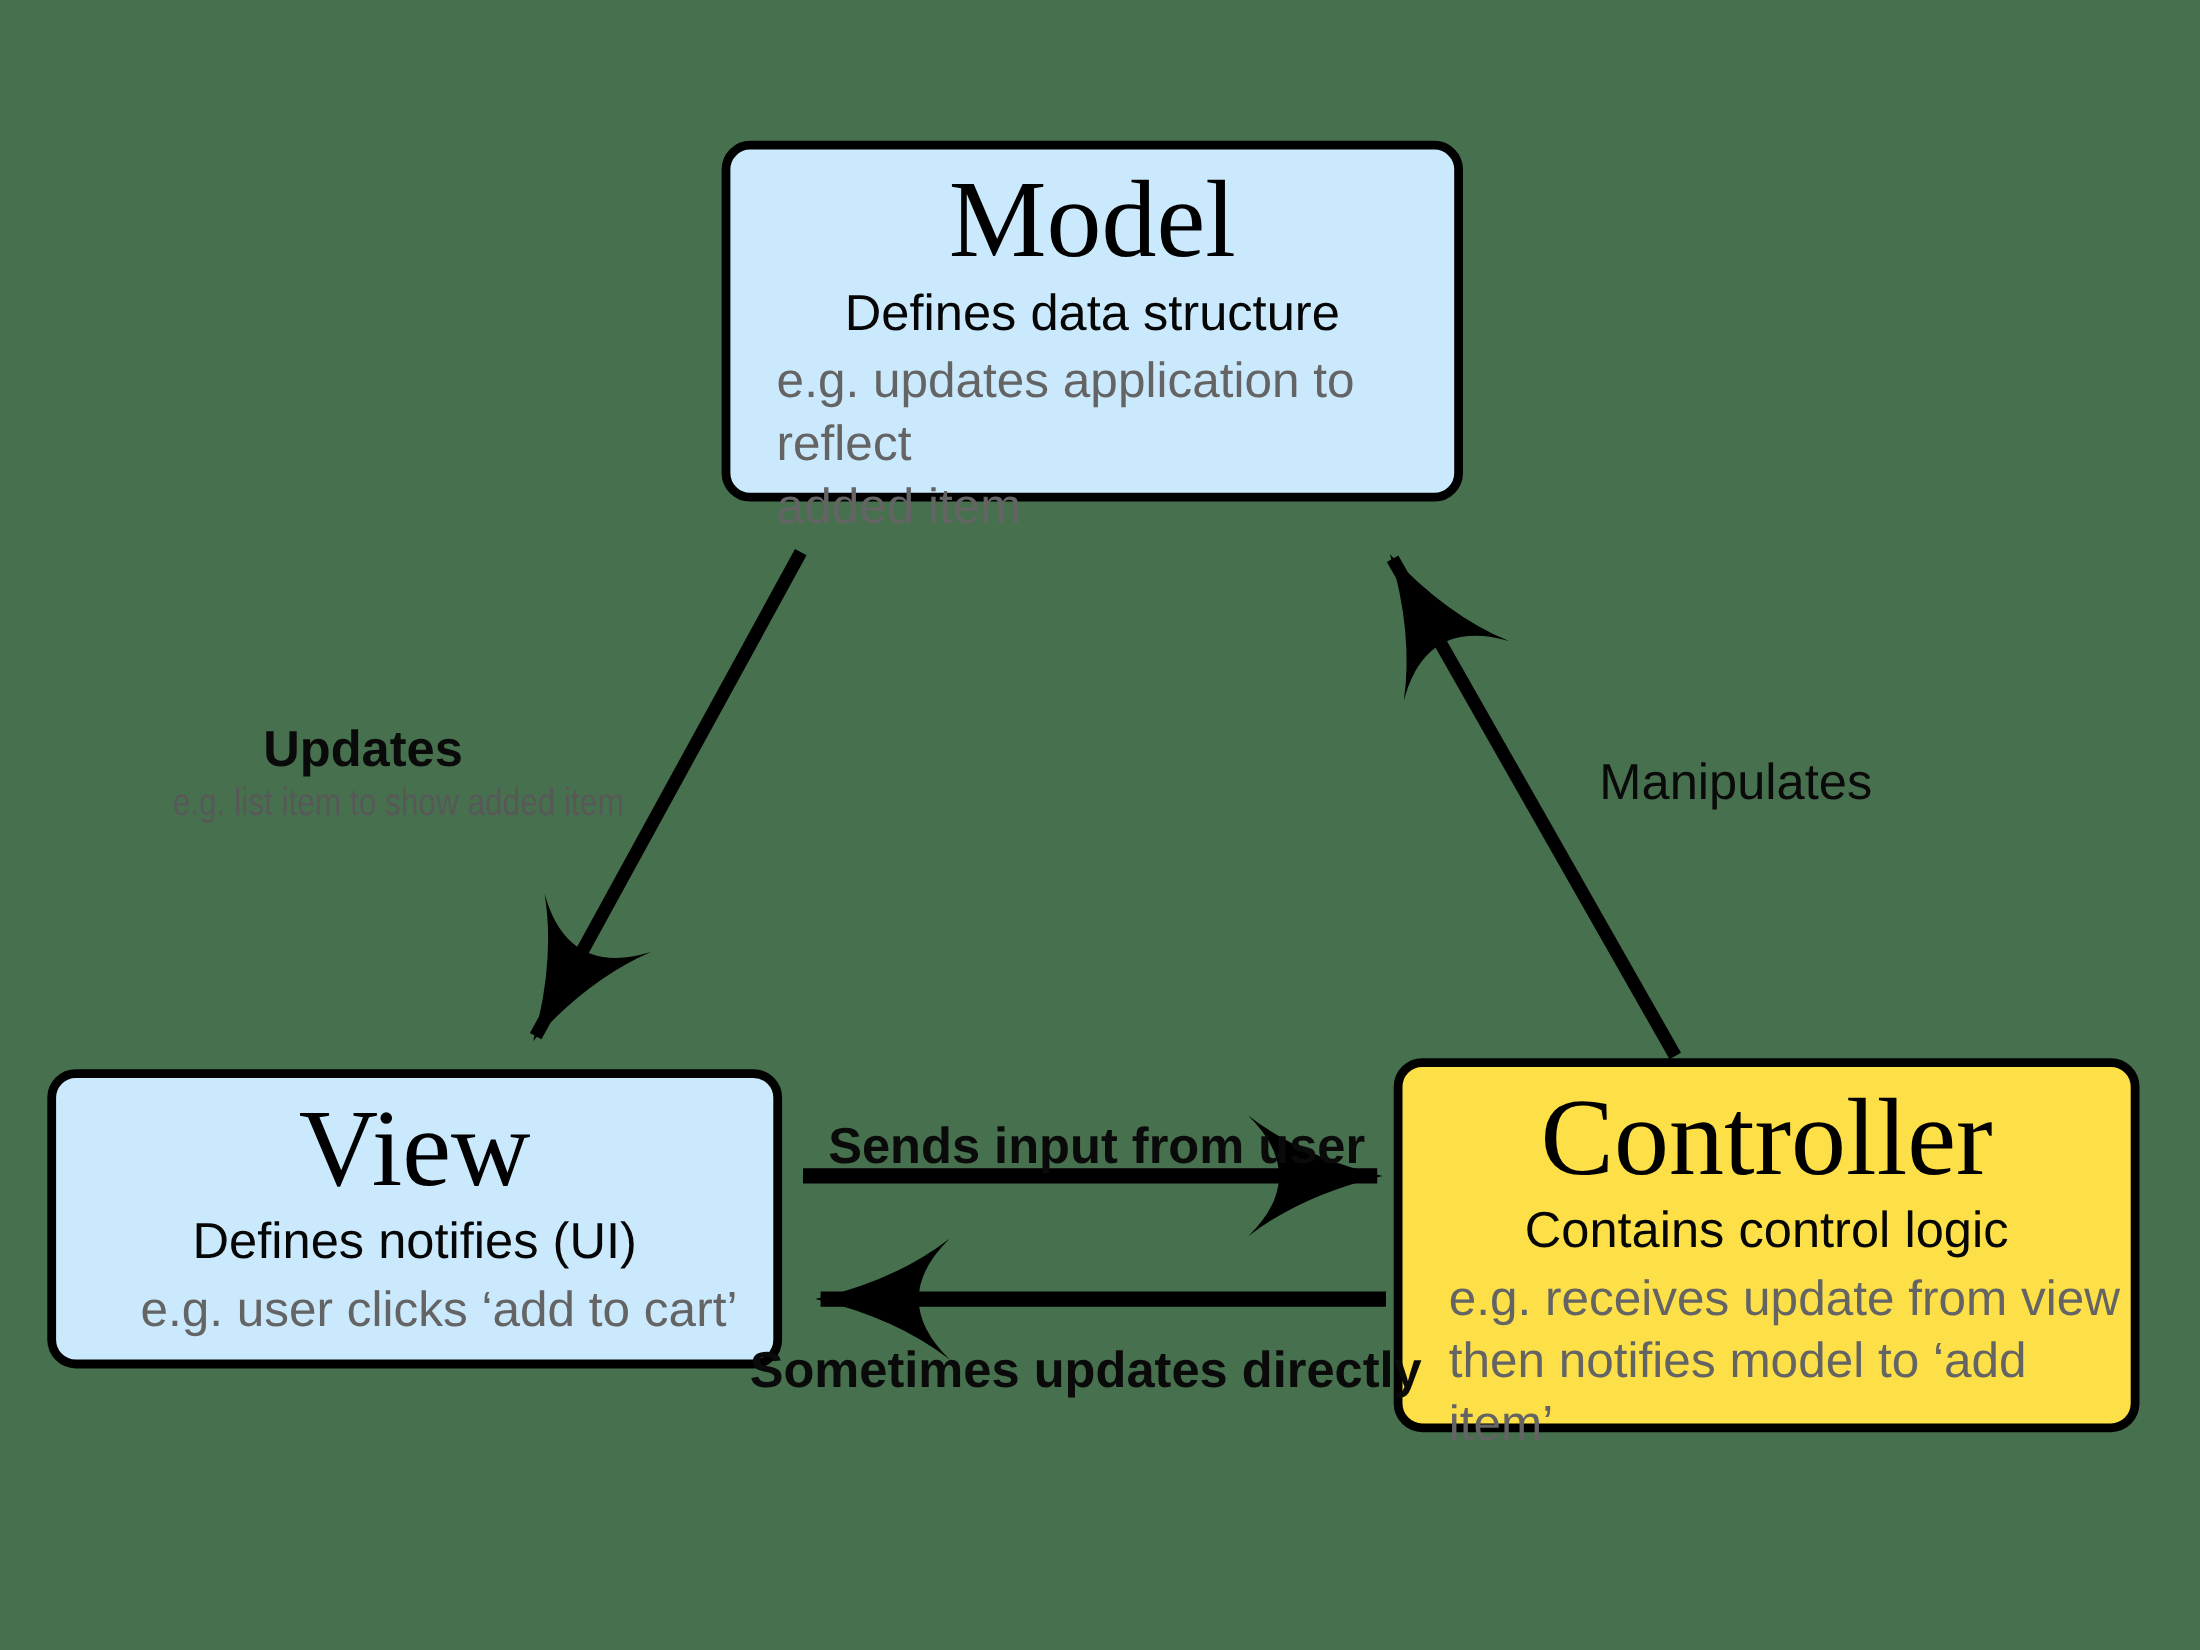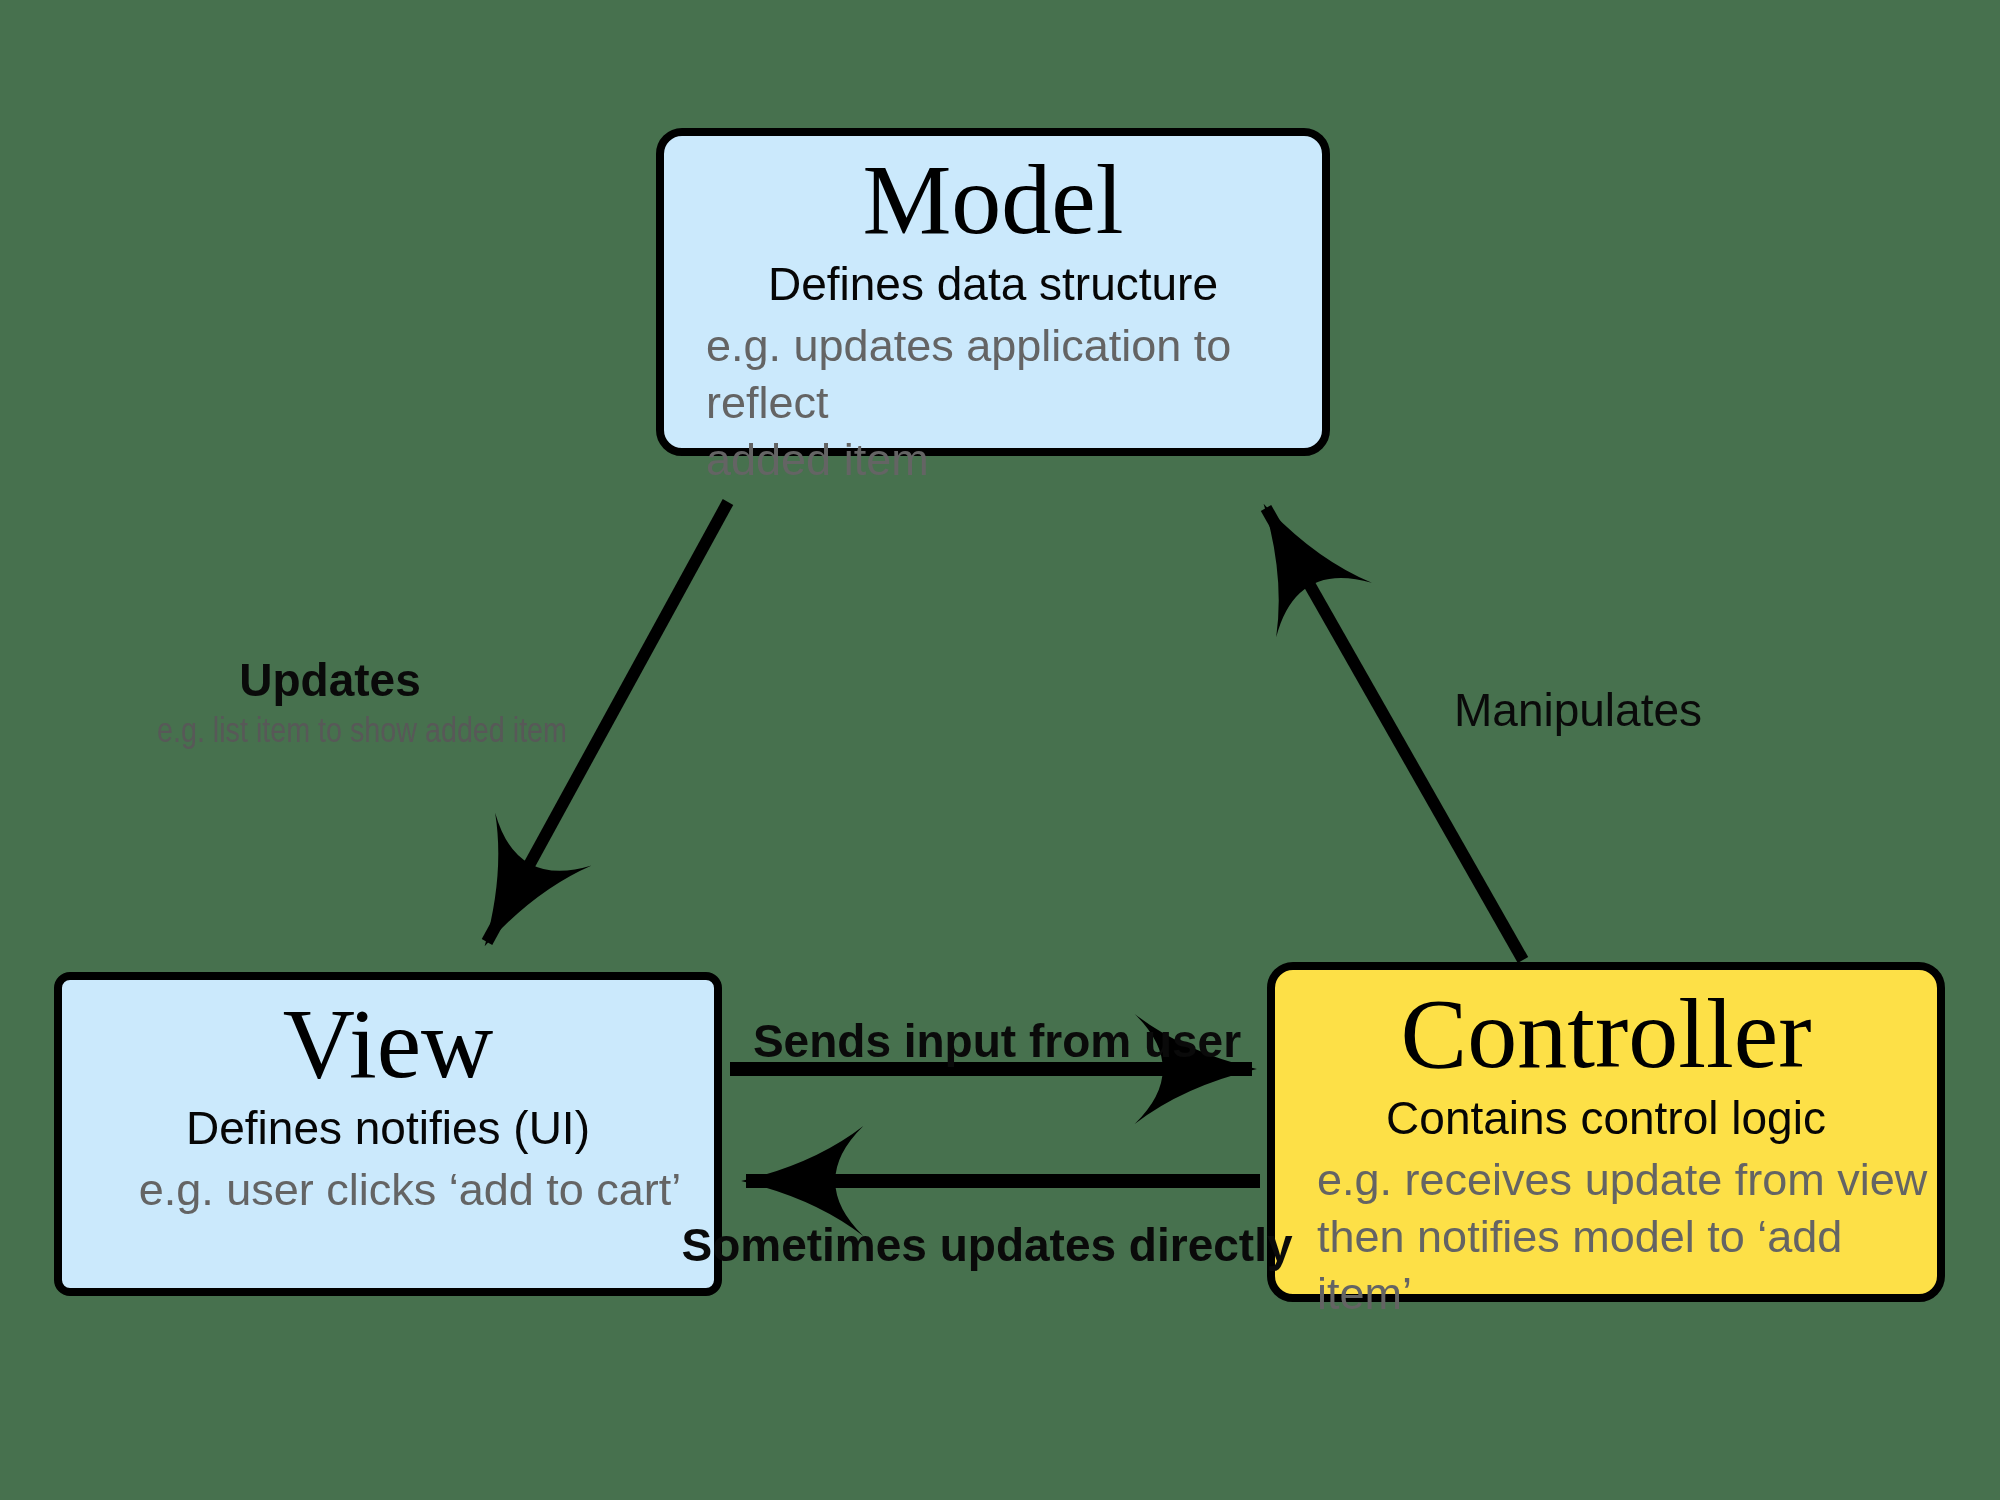--- a/index.html
+++ b/index.html
@@ -16,21 +16,21 @@
     width: 2000px; height: 1500px;
   }
   .node {
     position: absolute;
     box-sizing: border-box;
     border: 8px solid #000;
     border-radius: 26px;
     text-align: center;
   }
   .node-model      { left: 656px;  top: 128px; width: 674px; height: 328px; }
-  .node-view       { left: 54px;   top: 972px; width: 668px; height: 324px; border-radius: 16px; }
+  .node-view       { left: 43px;   top: 972px; width: 668px; height: 272px; }
   .node-controller { left: 1267px; top: 962px; width: 678px; height: 340px; }
   .node-title {
     font-family: "Liberation Serif", "DejaVu Serif", serif;
     font-size: 100px;
     line-height: 1.12;
     color: #000;
     margin-top: 8px;
   }
   .node-sub {
     font-size: 46px;

